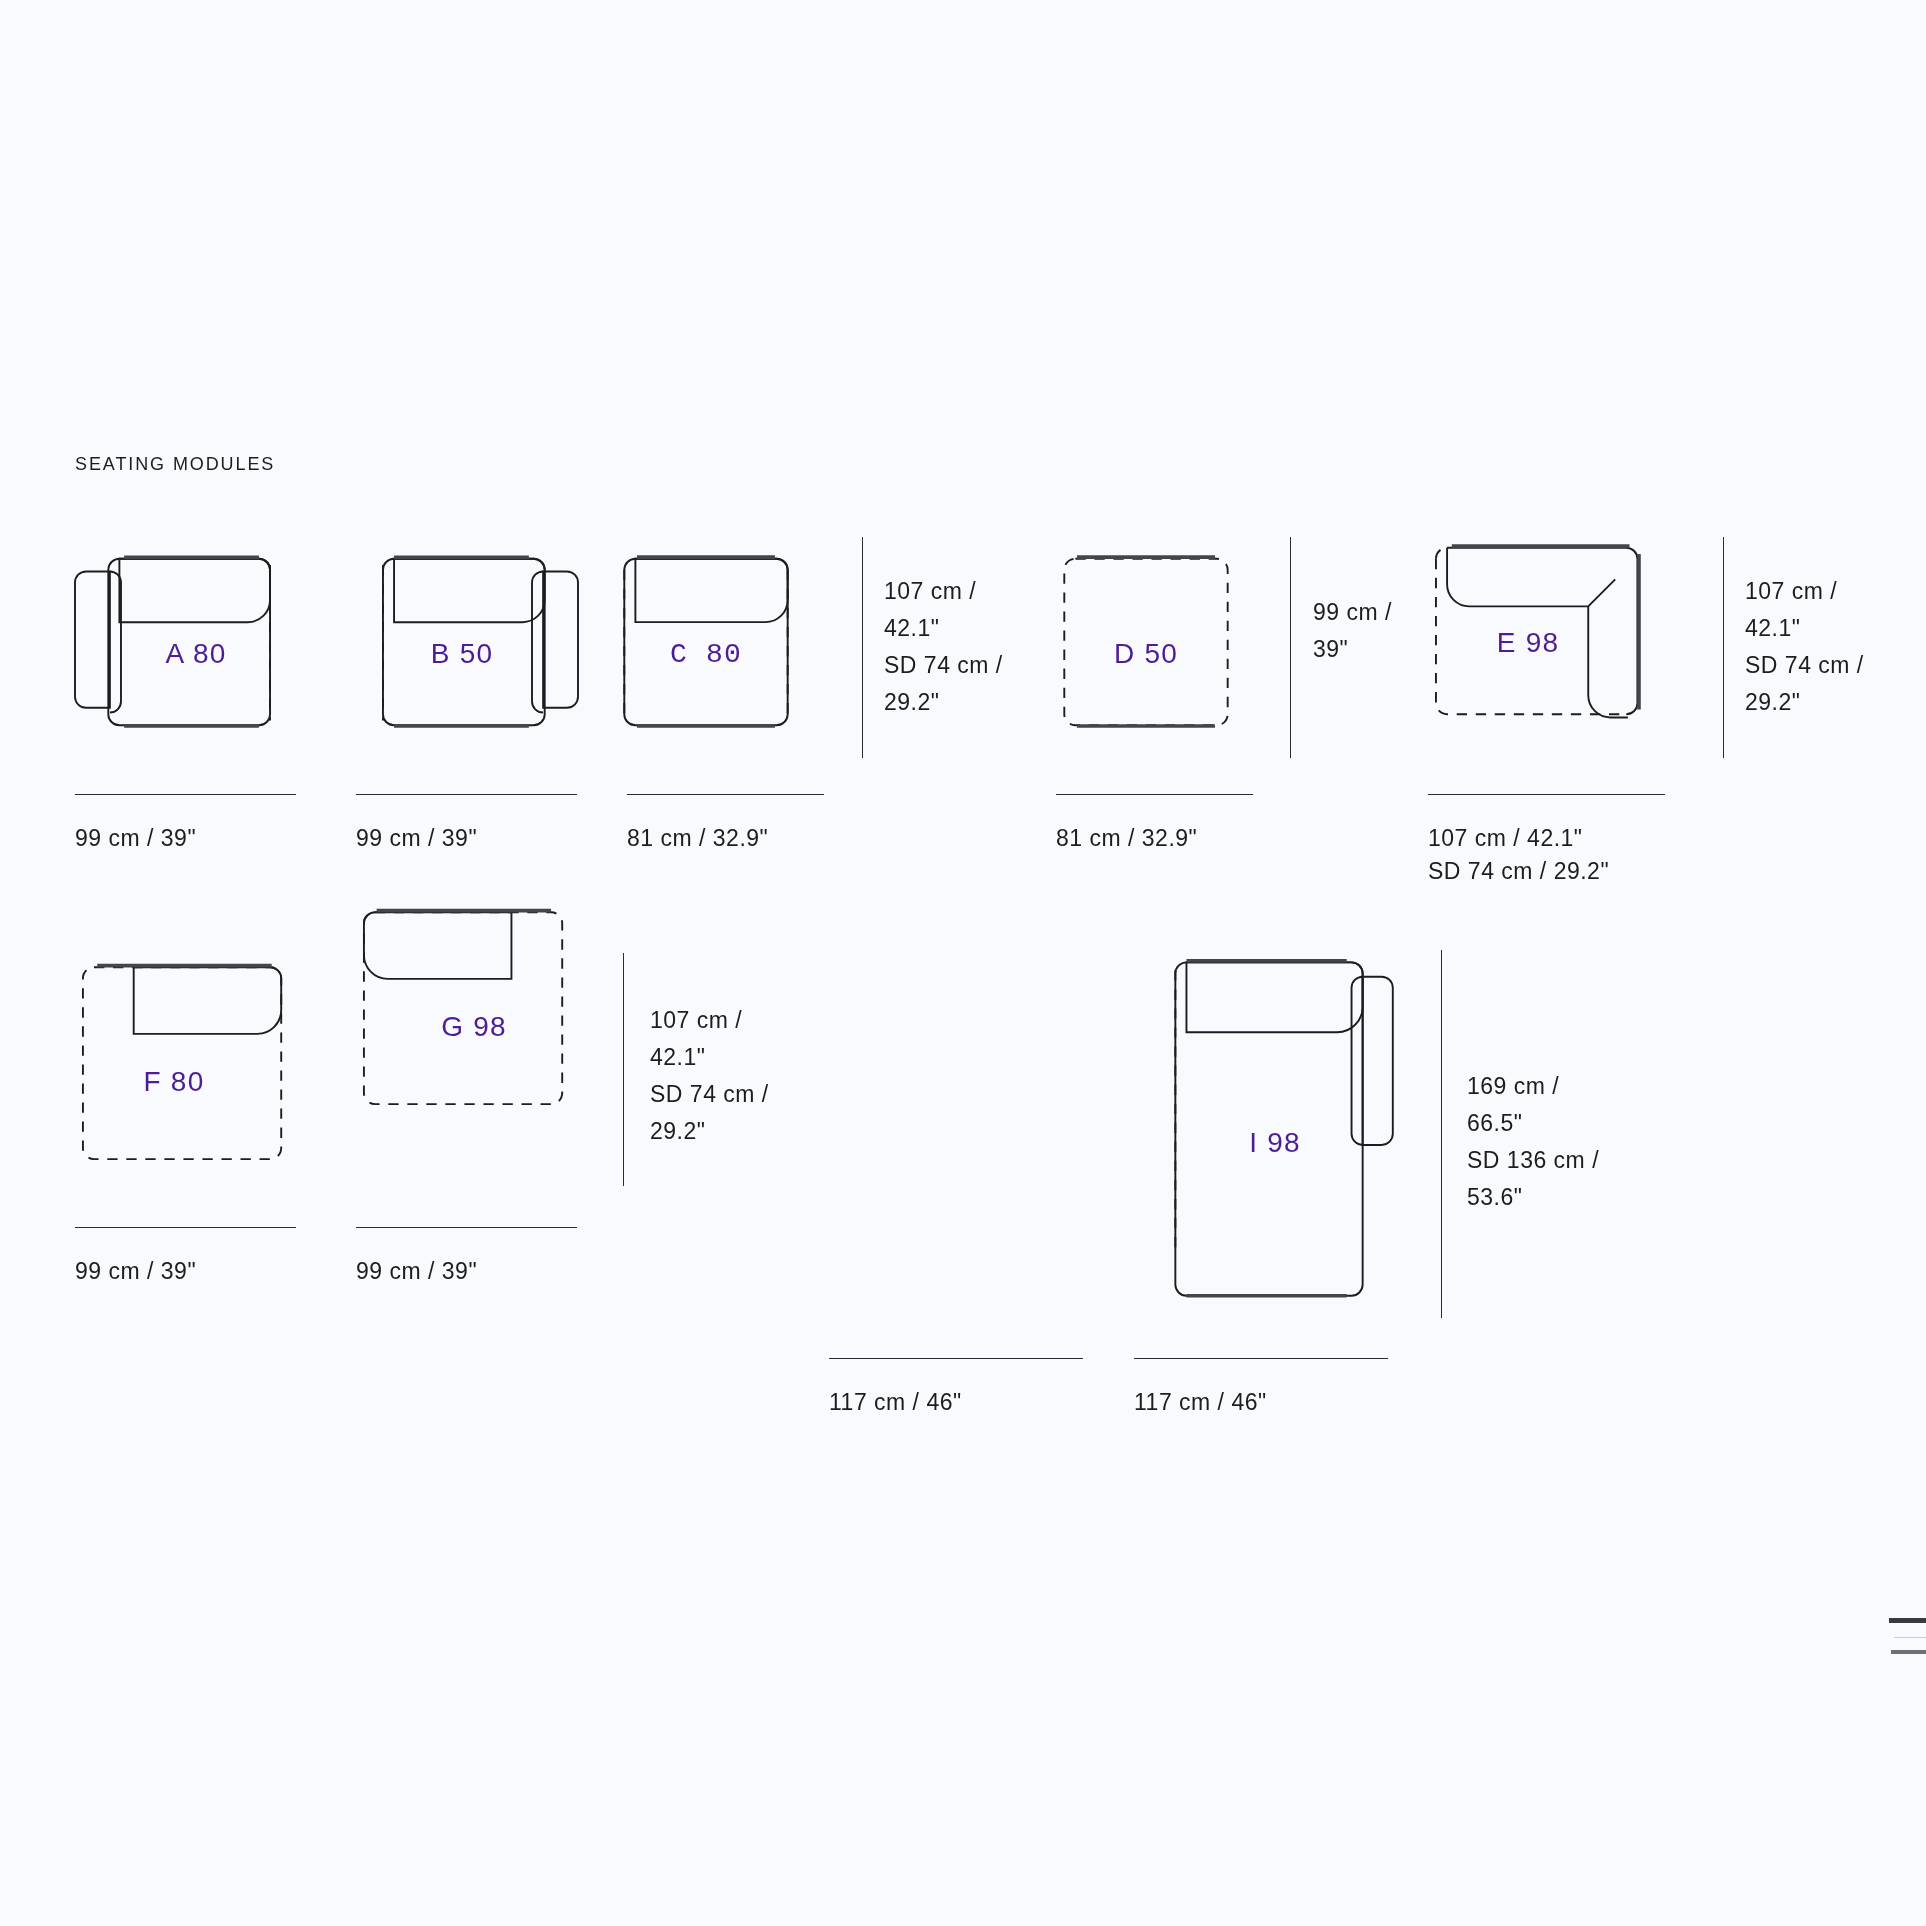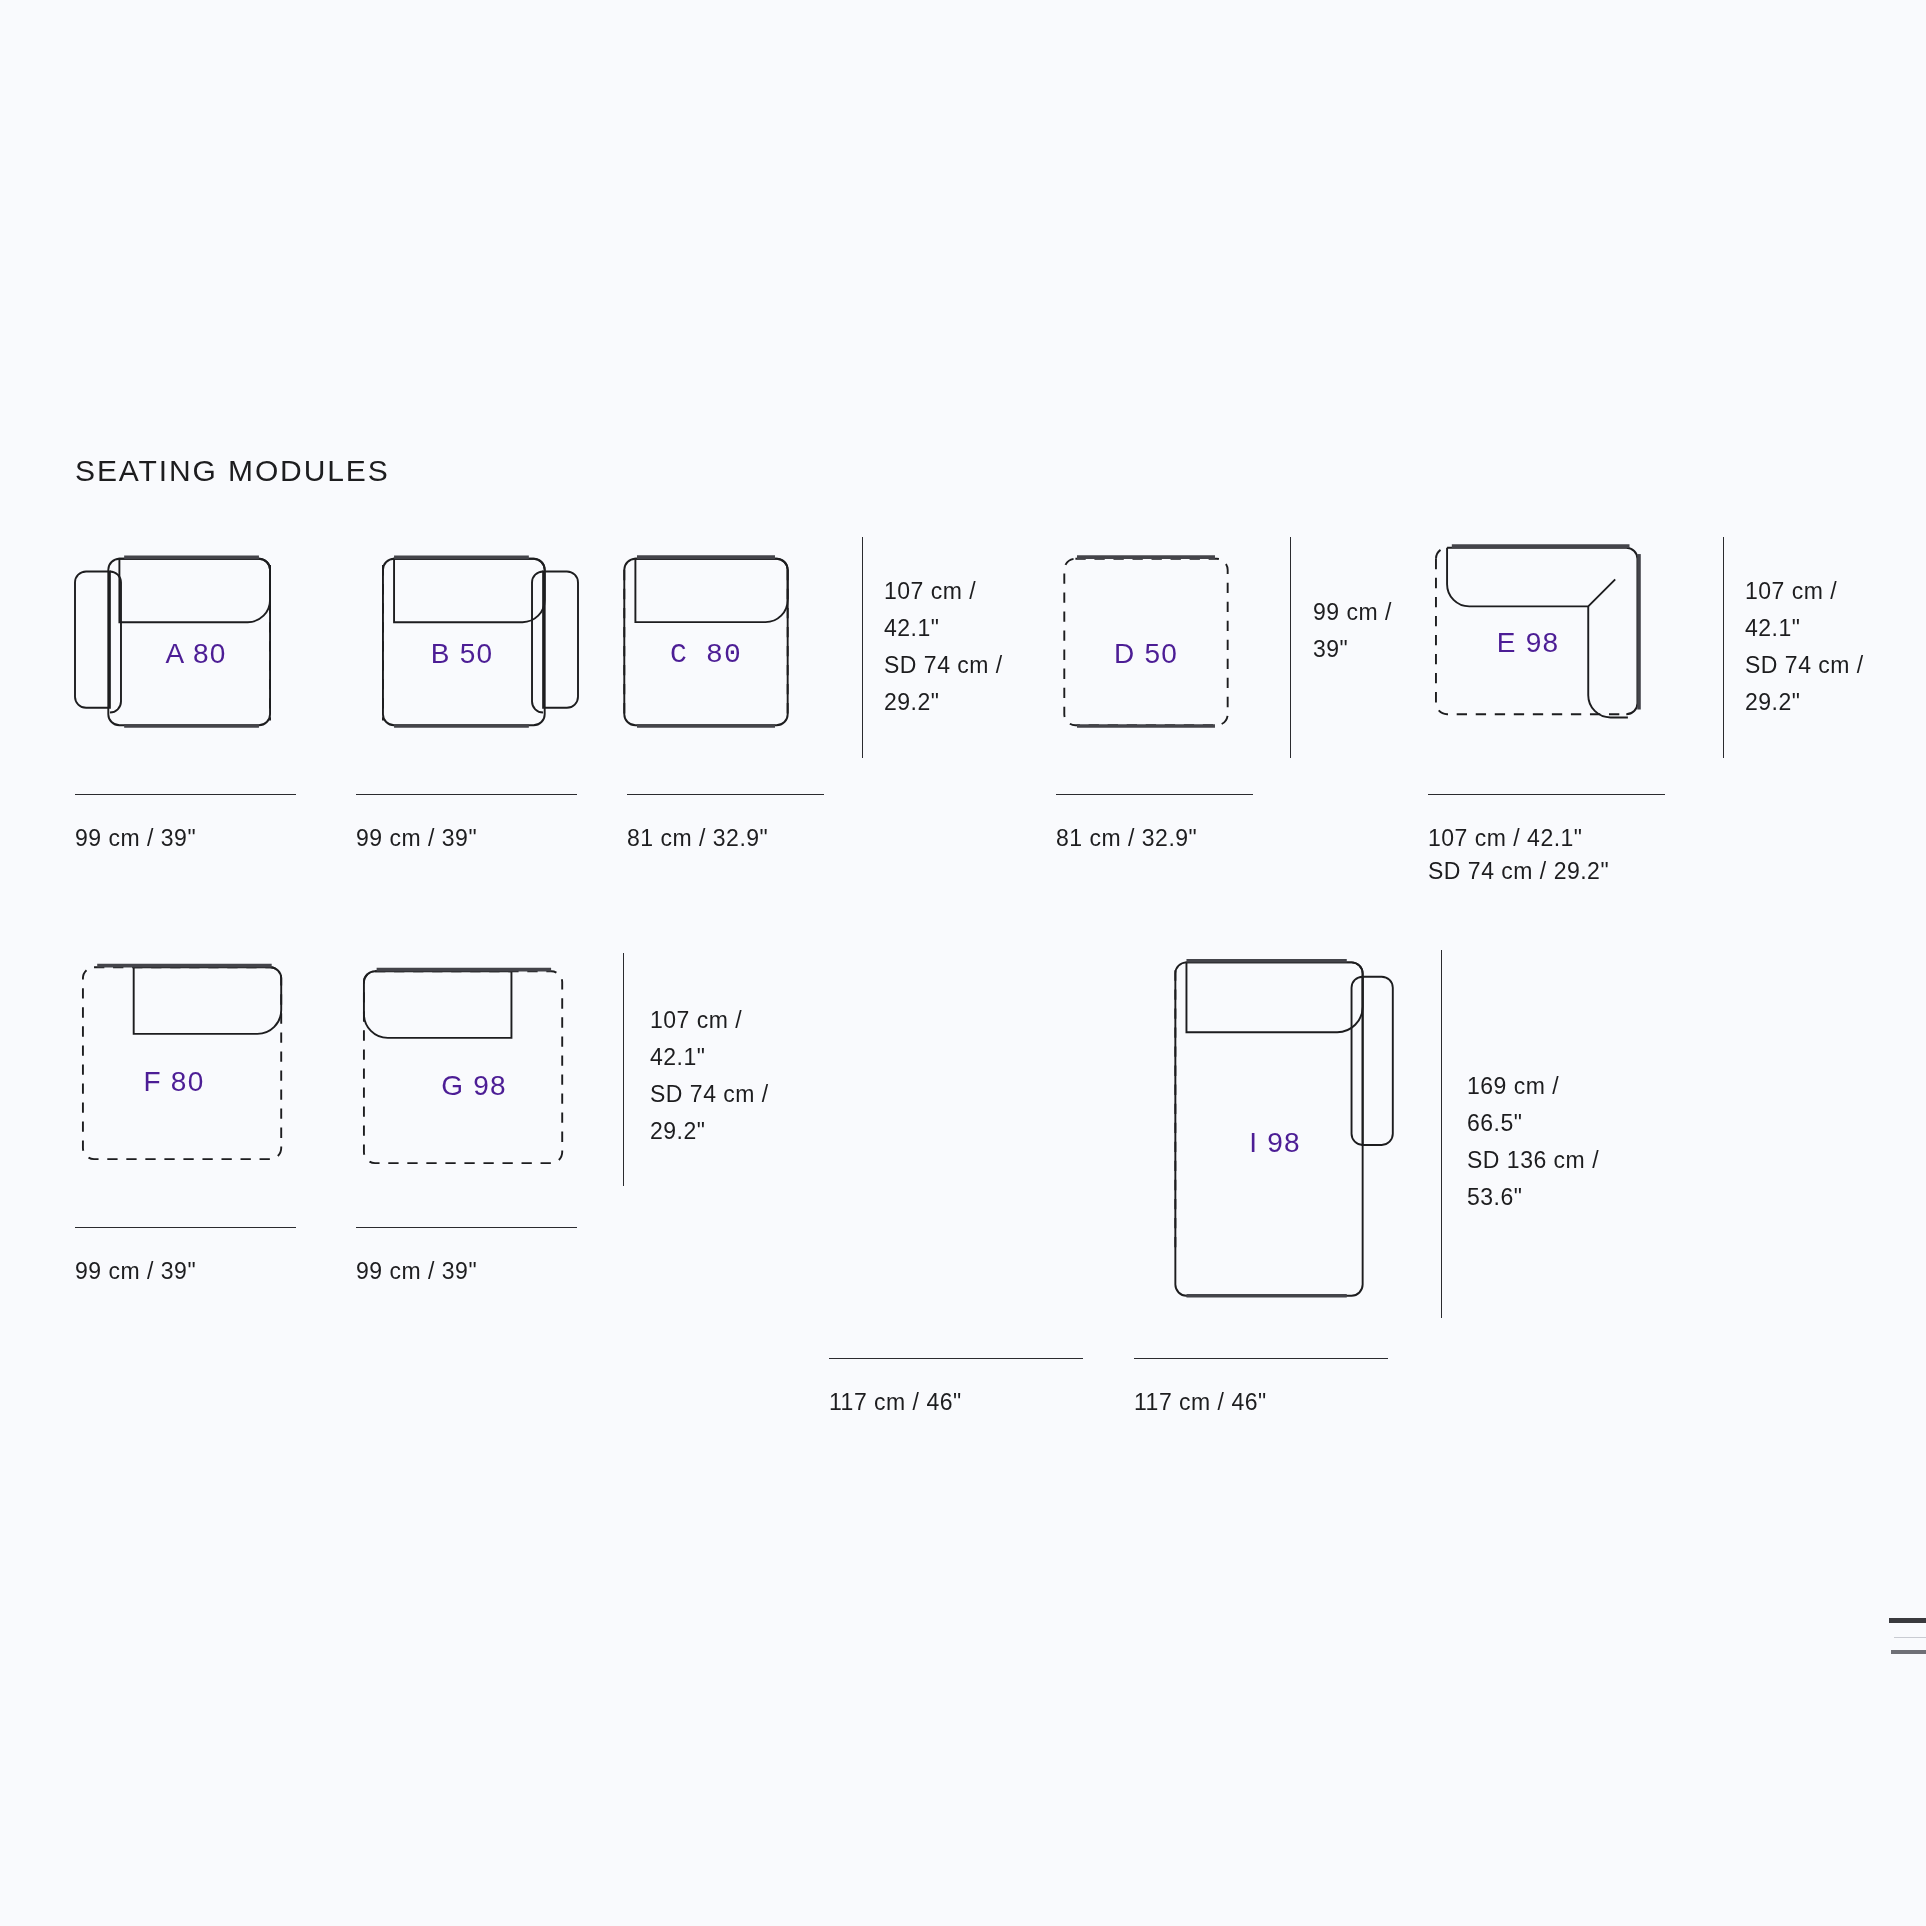--- a/index.html
+++ b/index.html
@@ -18,21 +18,21 @@
   .page {
     position: absolute;
     inset: 0;
   }
 
   
   .section-title {
     position: absolute;
     left: 75px;
     top: 454px;
-    font-size: 30px;
+    font-size: 18px;
     letter-spacing: 1.9px;
     font-weight: 400;
     color: #1d1d1f;
     white-space: nowrap;
   }
 
   
   .module {
     position: absolute;
   }
@@ -208,21 +208,21 @@
       <path class="ln-d" d="M24 28 h222 a14 14 0 0 1 14 14 v214 a14 14 0 0 1 -14 14 h-222 a14 14 0 0 1 -14 -14 v-214 a14 14 0 0 1 14 -14 z"></path>
 
       <path class="ln" d="M74 28 h172 a14 14 0 0 1 14 14 v40 a30 30 0 0 1 -30 30 h-156 z"></path>
       <path class="ln-t" d="M28 26 h220"></path>
     </svg>
     <div class="mod-label" style="left:99px; top:137px;">F 80</div>
   </div>
   <div class="width-rule" style="left:75px; top:1227px; width:221px;"></div>
   <div class="dim-caption" style="left:75px; top:1255px;">99 cm / 39"</div>
 
-  <div class="module" style="left:356px; top:949px; width:230px; height:238px;">
+  <div class="module" style="left:356px; top:890px; width:230px; height:238px;">
     <svg width="230" height="238" viewBox="0 0 290 300">
       <path class="ln-d" d="M24 28 h222 a14 14 0 0 1 14 14 v214 a14 14 0 0 1 -14 14 h-222 a14 14 0 0 1 -14 -14 v-214 a14 14 0 0 1 14 -14 z"></path>
 
       <path class="ln" d="M24 28 h172 v84 h-156 a30 30 0 0 1 -30 -30 v-40 a14 14 0 0 1 14 -14 z"></path>
       <path class="ln-t" d="M26 26 h220"></path>
     </svg>
     <div class="mod-label" style="left:118px; top:137px;">G 98</div>
   </div>
   <div class="width-rule" style="left:356px; top:1227px; width:221px;"></div>
   <div class="dim-caption" style="left:356px; top:1255px;">99 cm / 39"</div>

